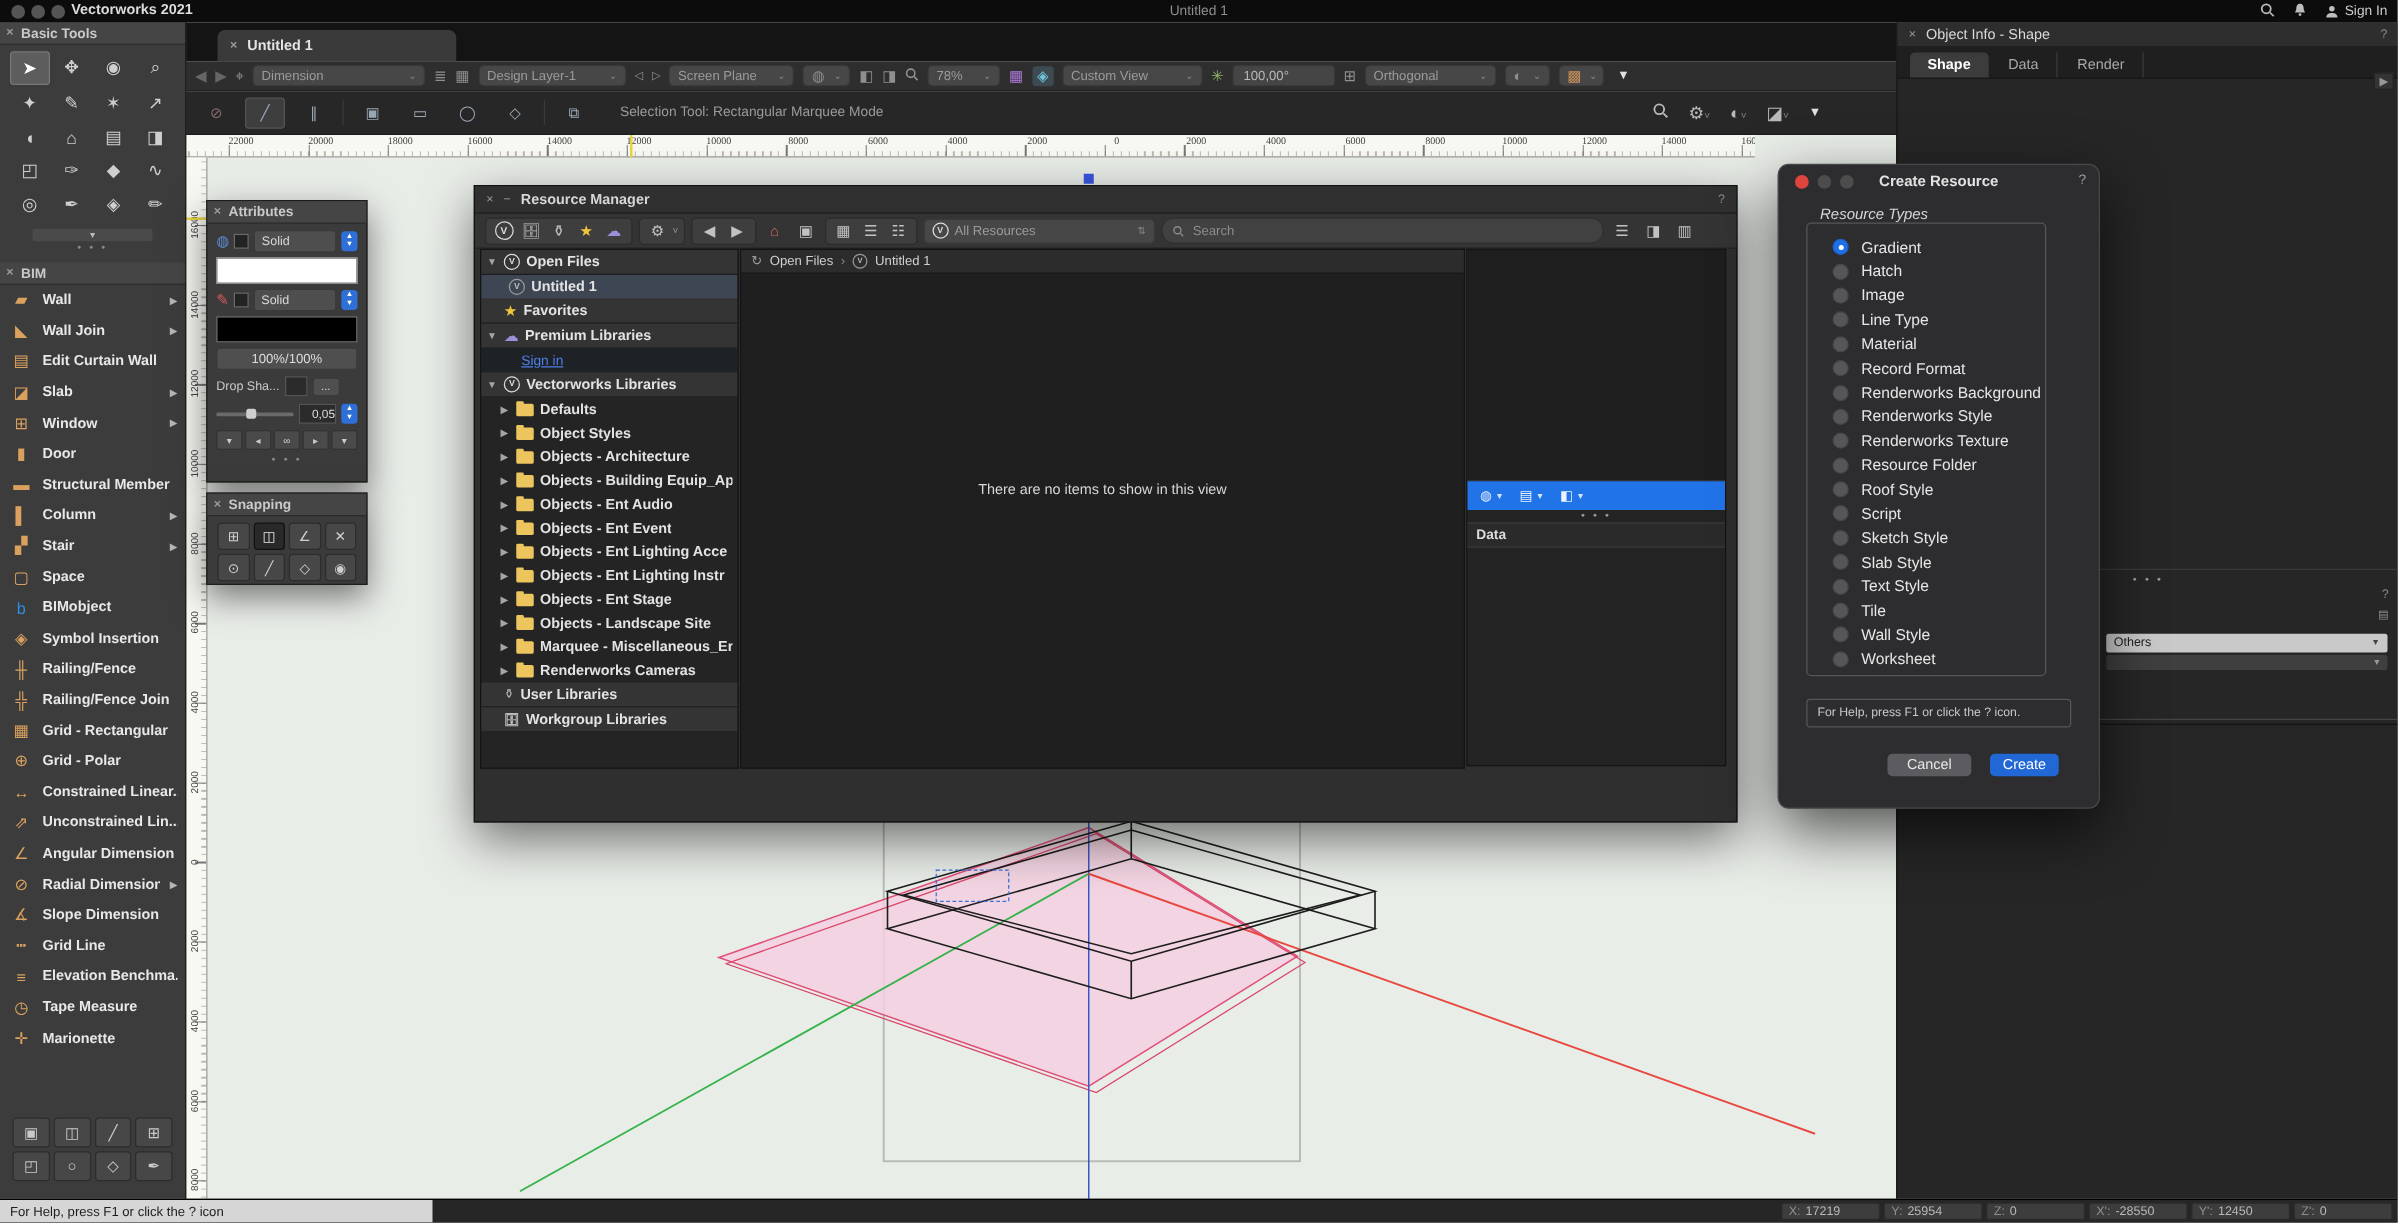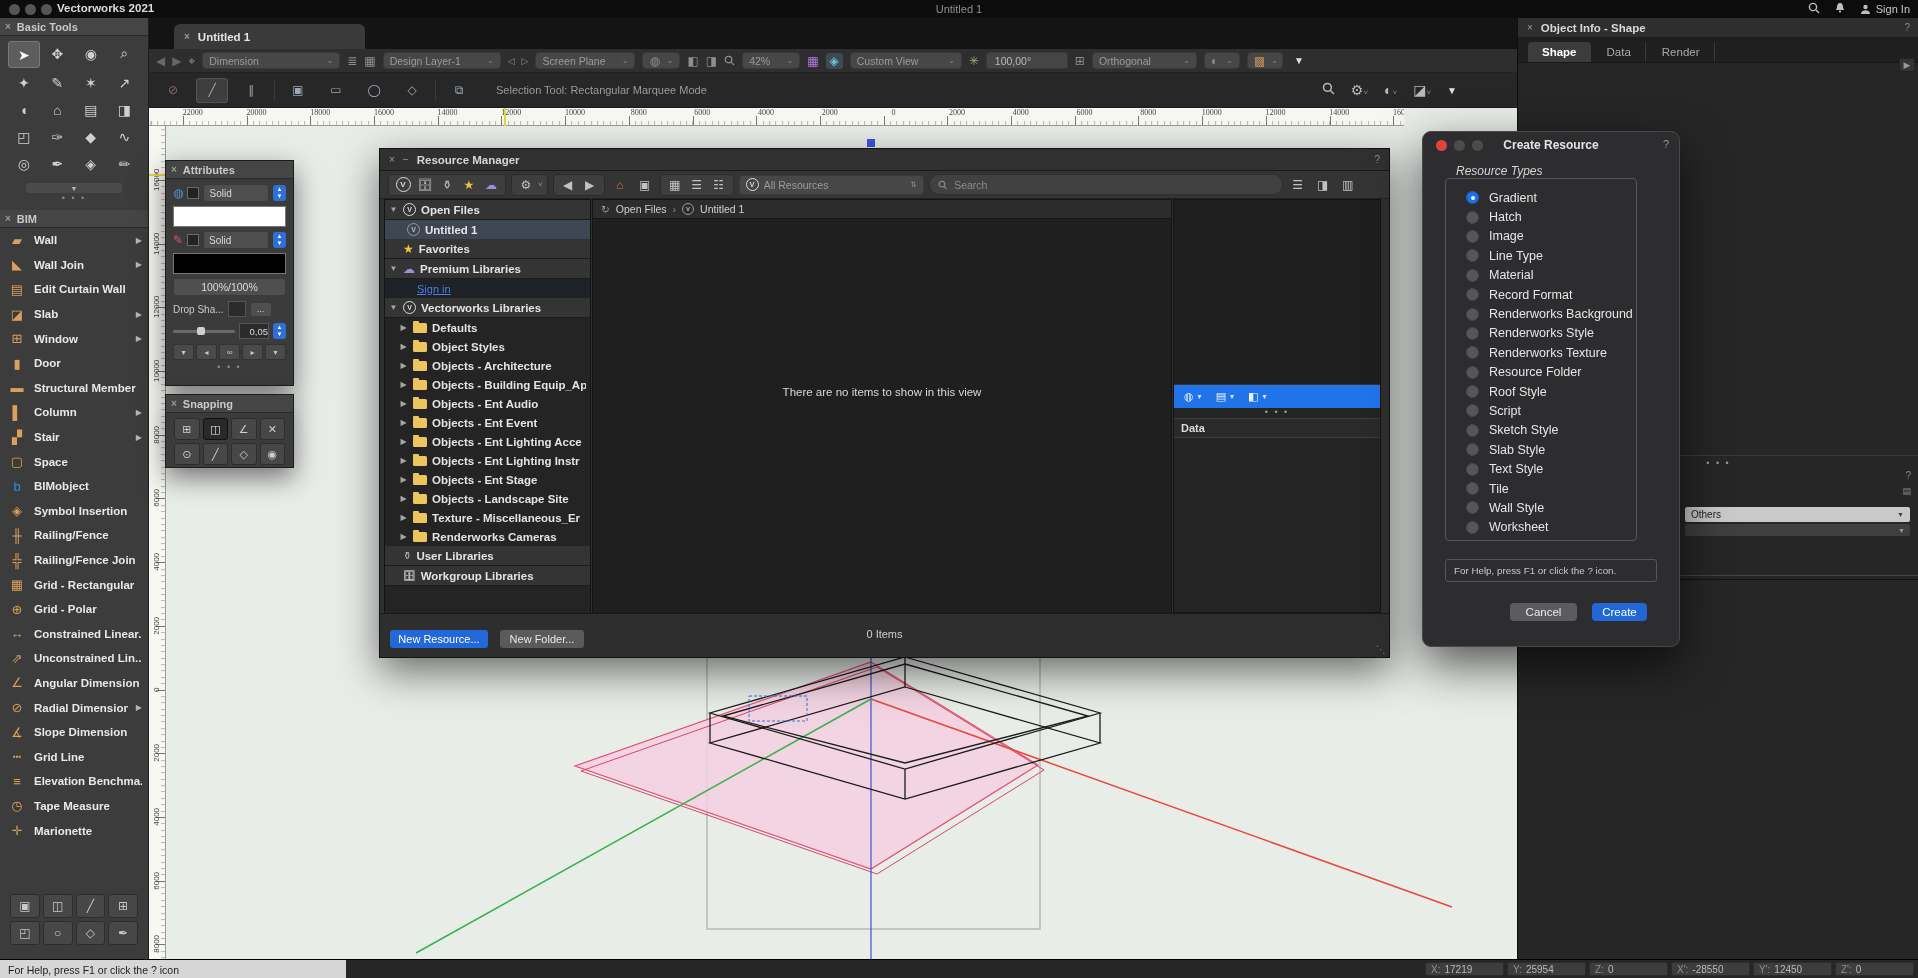--- a/index.html
+++ b/index.html
@@ -143,21 +143,21 @@
   .rm-bottom{position:absolute;left:0;bottom:0;right:0;height:43px;background:#2e2e2e;border-top:1px solid #191919;}
   .btn{border-radius:3px;font-size:11px;display:inline-flex;align-items:center;justify-content:center;}
   .btn.blue{background:#2268d9;color:#fff;}
   .btn.gray{background:#5a5a5a;color:#e8e8e8;}
   .items-count{position:absolute;left:0;right:0;top:14px;text-align:center;color:#cfcfcf;font-size:11px;}
   .resize{position:absolute;right:3px;bottom:2px;color:#777;font-size:10px;}
 
   
   .oi{left:1517px;top:18px;width:401px;height:941px;background:#262626;border-left:1px solid #0e0e0e;z-index:10;}
   .oi-head{height:19px;background:#2e2e2e;border-bottom:1px solid #1a1a1a;display:flex;align-items:center;gap:8px;padding:0 9px;}
-  .oi-head .t{font-size:11.5px;font-weight:bold;color:#d9d9d9;}
+  .oi-head .t{font-size:11.5px;font-weight:normal;color:#d9d9d9;}
   .oi-tabs{height:24px;background:#1f1f1f;display:flex;align-items:flex-end;gap:2px;padding:0 10px;border-bottom:1px solid #161616;}
   .oi-tab{padding:4px 14px;font-size:11.5px;color:#a9a9a9;border-right:1px solid #3a3a3a;}
   .oi-tab.active{background:#3c3c3c;color:#fff;font-weight:bold;border-radius:4px 4px 0 0;border-right:none;}
   .oi-flyout{margin-left:auto;color:#999;font-size:9px;background:#343434;border:1px solid #222;width:14px;height:12px;
              display:flex;align-items:center;justify-content:center;margin-bottom:4px;}
   .no-sel{padding:10px 12px;color:#e0e0e0;font-size:11.5px;font-weight:bold;}
   .oi-sec2{position:absolute;left:0;right:0;top:437px;border-top:1px solid #3a3a3a;}
   .others-dd{position:absolute;left:167px;top:51px;width:225px;height:15px;background:#c9c9c9;border-radius:2px;
              display:flex;align-items:center;justify-content:space-between;padding:0 6px;font-size:10px;color:#222;box-sizing:border-box;}
   .dark-dd{position:absolute;left:167px;top:68px;width:225px;height:12px;background:#3f3f3f;border-radius:2px;
@@ -602,21 +602,21 @@
     </div>
     <span class="vb-ic">◧</span>
     <span class="vb-ic">◨</span>
     <span>
       <svg width="11" height="11" viewBox="0 0 12 12">
           <circle cx="5" cy="5" r="3.6" fill="none" stroke="#8f8f8f" stroke-width="1.4"></circle>
           <line x1="8" y1="8" x2="11" y2="11" stroke="#8f8f8f" stroke-width="1.4"></line>
         </svg>
     </span>
     <div class="dd" style="width:58px">
-      <span>42%</span>
+      <span>78%</span>
         <span class="car">⌄</span>
     </div>
     <span class="vb-ic" style="color:#b07ae0">▦</span>
     <span class="vb-ic" style="color:#6fc4d8;background:#3d4a52;border-radius:3px;padding:1px 4px">◈</span>
     <div class="dd" style="width:112px">
       <span>Custom View</span>
         <span class="car">⌄</span>
     </div>
     <span class="vb-ic" style="color:#8fb36a">✳</span>
     <div class="valbox" style="width:82px">
@@ -909,21 +909,21 @@
 
             <div class="trow folder">
               <span class="tw">▶</span>
               <span class="folder-ic"></span>
               <span class="lbl">Objects - Landscape Site</span>
             </div>
 
             <div class="trow folder">
               <span class="tw">▶</span>
               <span class="folder-ic"></span>
-              <span class="lbl">Texture - Miscellaneous_Er</span>
+              <span class="lbl">Marquee - Miscellaneous_Er</span>
             </div>
 
             <div class="trow folder">
               <span class="tw">▶</span>
               <span class="folder-ic"></span>
               <span class="lbl">Renderworks Cameras</span>
             </div>
           </div>
         <div class="trow hdr">
           <span class="tw"></span>
@@ -961,30 +961,20 @@
               <span>◧</span>
               <span class="c">▾</span>
             </span>
         </div>
         <div class="grip">• • •</div>
         <div class="datahdr">
             <span>Data</span>
           </div>
       </div>
     </div>
-    <div class="rm-bottom">
-      <span class="btn blue" style="position:absolute;left:10px;top:16px;width:98px;height:18px">
-          <span>New Resource...</span>
-        </span>
-      <span class="btn gray" style="position:absolute;left:120px;top:16px;width:84px;height:18px">
-          <span>New Folder...</span>
-        </span>
-      <span class="items-count">0 Items</span>
-      <span class="resize">⋱</span>
-    </div>
   </div>
 
   <div class="abs oi">
     <div class="oi-head">
       <span class="closex">×</span>
       <span class="t">Object Info - Shape</span>
       <span class="rm-help">?</span>
     </div>
     <div class="oi-tabs">
 

